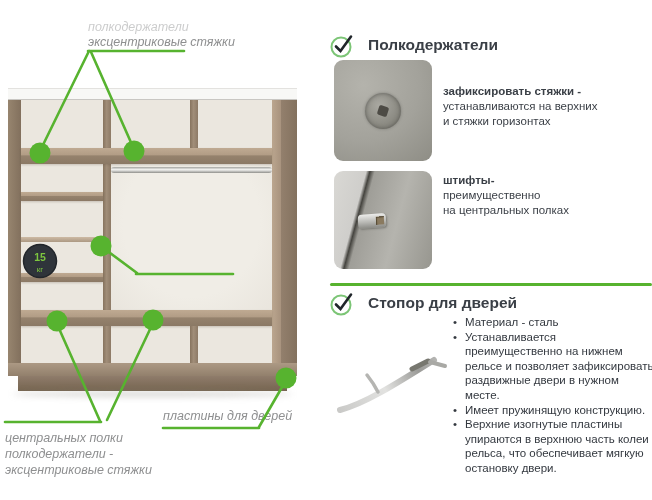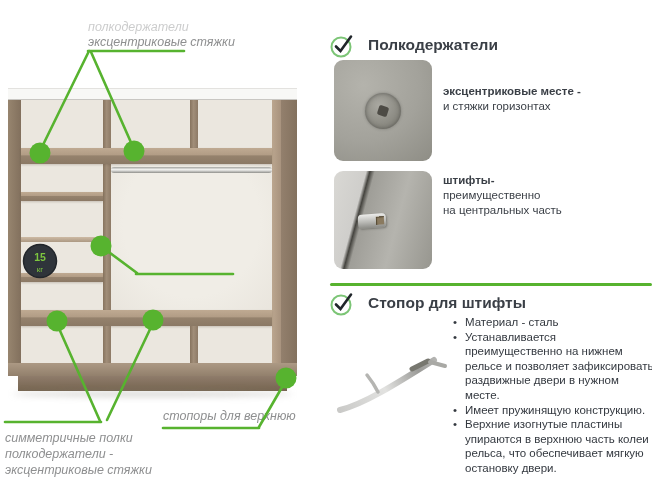--- a/index.html
+++ b/index.html
@@ -87,24 +87,24 @@
 </style>
 </head>
 <body>
 
 <div class="page">
 
   <div class="ann ann-top1">полкодержатели</div>
   <div class="ann ann-top2">эксцентриковые стяжки</div>
   <div class="ann ann-mid1">полкодержатели -</div>
   <div class="ann ann-mid2">штифты</div>
-  <div class="ann ann-bot1">симметричные полки</div>
+  <div class="ann ann-bot1">центральных полки</div>
   <div class="ann ann-bot2">полкодержатели -</div>
   <div class="ann ann-bot3">эксцентриковые стяжки</div>
-  <div class="ann ann-stop">стопоры для верхнюю</div>
+  <div class="ann ann-stop">пластины для дверей</div>
 
   <div class="wd wd-top"></div>
   <div class="wd wd-back"></div>
   <div class="wd wd-door"></div>
   <div class="wd wd-lwall"></div>
   <div class="wd wd-rwall-in"></div>
   <div class="wd wd-rwall-out"></div>
   <div class="wd wood-v wd-divA"></div>
   <div class="wd wood-v wd-divB"></div>
   <div class="wd wood-h wd-s1"></div>
@@ -153,42 +153,43 @@
     <path d="M 7 13.5 L 11.5 18 L 22 3.5" fill="none" stroke="#20252a" stroke-width="2.6" stroke-linecap="round"></path>
   </svg>
   <div class="sec-title title1">Полкодержатели</div>
 
   <div class="photo photo1">
     <div class="screw">
       <div class="screw-hole"></div>
     </div>
   </div>
   <div class="itxt itxt1">
-    <p class="b">эксцентриковые месте -</p>
+    <p class="b">зафиксировать стяжки -</p>
+    <p>устанавливаются на верхних</p>
     <p>и стяжки горизонтах</p>
   </div>
 
   <div class="photo photo2">
     <div class="pin">
       <div class="pin-hole"></div>
     </div>
   </div>
   <div class="itxt itxt2">
     <p class="b">штифты-</p>
     <p>преимущественно</p>
-    <p>на центральных часть</p>
+    <p>на центральных полках</p>
   </div>
 
   <div class="divider" style="background:#57b32f"></div>
 
   <svg class="check check2" viewBox="0 0 26 26">
     <circle cx="12" cy="14" r="9.5" fill="#fff" stroke="#7cc576" stroke-width="2"></circle>
     <path d="M 7 13.5 L 11.5 18 L 22 3.5" fill="none" stroke="#20252a" stroke-width="2.6" stroke-linecap="round"></path>
   </svg>
-  <div class="sec-title title2">Стопор для штифты</div>
+  <div class="sec-title title2">Стопор для дверей</div>
 
   <svg class="stopper-svg" width="114" height="88" viewBox="0 0 114 88">
     <defs>
       <linearGradient id="met" x1="0" y1="80" x2="110" y2="15" gradientUnits="userSpaceOnUse">
         <stop offset="0" stop-color="#c6c6c4"></stop>
           <stop offset="0.45" stop-color="#e2e2e0"></stop>
         <stop offset="0.75" stop-color="#9b9b98"></stop>
           <stop offset="1" stop-color="#c2c2c0"></stop>
       </linearGradient>
     </defs>

